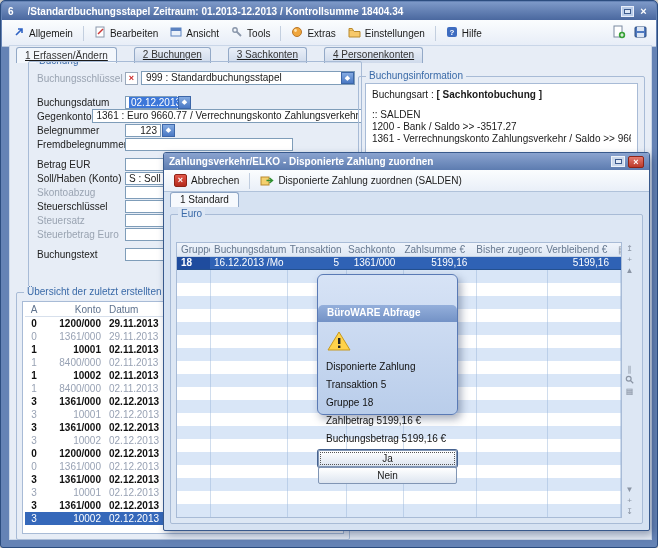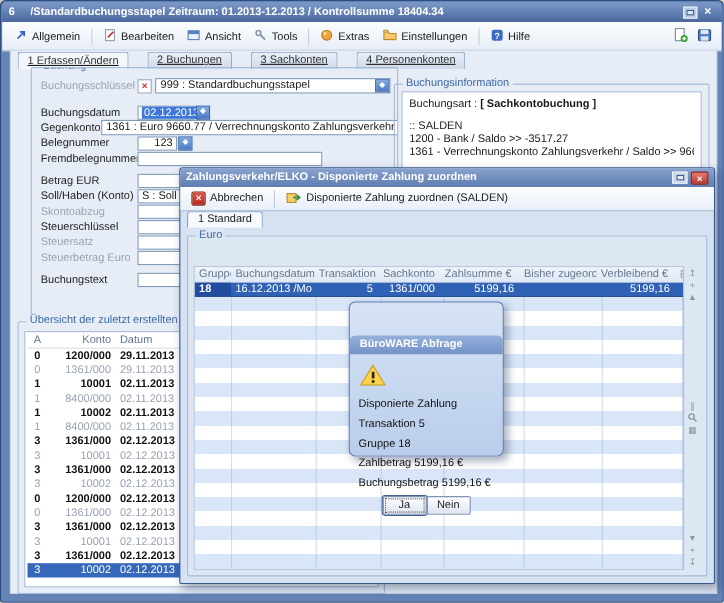--- a/index.html
+++ b/index.html
@@ -120,21 +120,21 @@
   .pw-strip .gap { flex: 1; }
 
   
   .dialog { position: absolute; left: 317px; top: 274px; width: 141px; height: 141px;
             background: linear-gradient(#d7e3f6, #b9cdea); border: 1px solid #5a7ab5; border-radius: 6px;
             box-shadow: 3px 4px 8px rgba(20,40,80,.38); }
   .dlg-title { height: 17px; border-radius: 5px 5px 0 0; background: linear-gradient(#94afdb, #7392c6);
                color: #fff; font-weight: bold; padding: 2px 0 0 9px; margin-top: 30px; }
   .dlg-body { display: flex; gap: 7px; padding: 8px 6px 4px 8px; flex-direction: column; }
   .dlg-lines { display: flex; flex-direction: column; gap: 7px; color: #111; }
-  .dlg-buttons { display: flex; justify-content: center; gap: 0; margin-top: 2px; }
+  .dlg-buttons { display: flex; justify-content: space-between; gap: 0; margin-top: 2px; flex-direction: column; }
   .btn { min-width: 40px; height: 17px; background: linear-gradient(#ffffff, #dde5f0); border: 1px solid #8095b4;
          border-radius: 2px; text-align: center; line-height: 15px; padding: 0 6px; }
   .btn.focused { box-shadow: 0 0 0 1px #46628f; outline: 1px dotted #555; outline-offset: -3px; }
 </style>
 </head>
 <body>
 
 <div class="screen">
 
   <div class="main-window">

